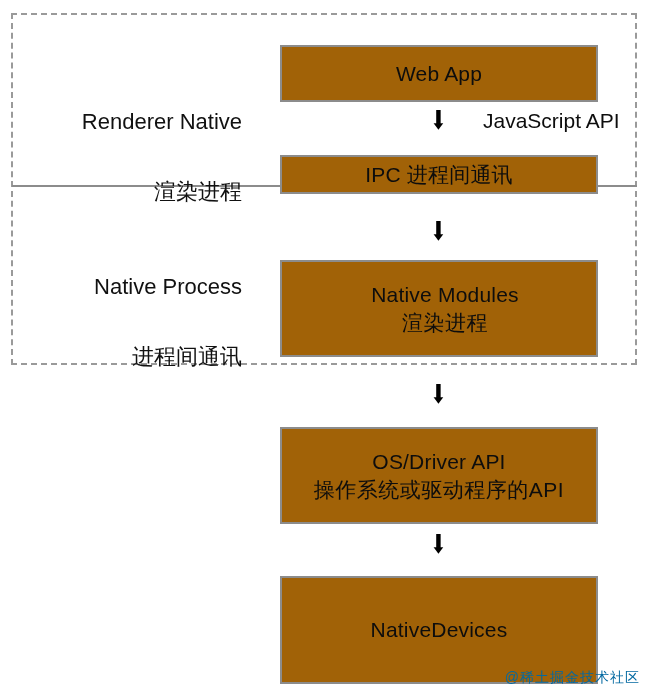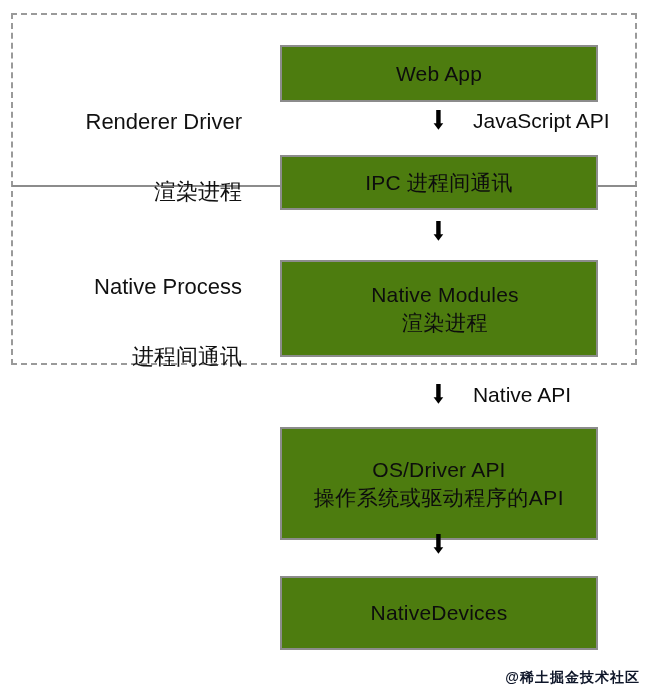--- a/index.html
+++ b/index.html
@@ -46,44 +46,44 @@
     background: #8c8c8c;
   }
 
   
   .node {
     position: absolute;
     left: 280px;
     width: 318px;
     box-sizing: border-box;
     border: 2px solid #8c8c8c;
-    background: #4d7c0f;
+    background: #a16207;
     display: flex;
     flex-direction: column;
     align-items: center;
     justify-content: center;
     text-align: center;
     line-height: 1.32;
   }
   .node .line-en {
     font-size: 21px;
     letter-spacing: 0.2px;
     white-space: nowrap;
   }
   .node .line-zh {
     font-size: 21px;
     letter-spacing: 0.5px;
     white-space: nowrap;
   }
 
   #node-webapp      { top: 45px;  height: 57px; }
-  #node-ipc         { top: 155px; height: 55px; z-index: 3; }
+  #node-ipc         { top: 155px; height: 39px; z-index: 3; }
   #node-native-mod  { top: 260px; height: 97px; padding-left: 12px; }
-  #node-osdriver    { top: 427px; height: 113px; }
-  #node-devices     { top: 576px; height: 74px; }
+  #node-osdriver    { top: 427px; height: 97px; }
+  #node-devices     { top: 576px; height: 108px; }
 
   
   .process-caption {
     position: absolute;
     text-align: right;
     line-height: 1.38;
     color: #111111;
   }
   .process-caption .cap-en {
     font-size: 22px;
@@ -108,51 +108,50 @@
     font-family: "DejaVu Sans", sans-serif;
     font-size: 25px;
     line-height: 1;
     color: #000000;
     display: inline-block;
     transform: scaleX(0.78) scaleY(1.05);
   }
   .arrow-label {
     font-size: 21px;
     color: #0d0d0d;
-    margin-left: 24px;
+    margin-left: 34px;
   }
   #arrow-js      { left: 428px; top: 108px; }
   #arrow-ipc-nm  { left: 428px; top: 219px; }
   #arrow-native  { left: 428px; top: 382px; }
   #arrow-os-dev  { left: 428px; top: 532px; }
 
   
   .watermark {
     position: absolute;
     right: 13px;
     bottom: 9px;
     font-size: 14px;
-    color: #0f172a;
+    color: #0369a1;
     letter-spacing: 1px;
     white-space: nowrap;
     user-select: none;
-    font-weight: bold;
   }
 </style>
 </head>
 <body>
 
 <div id="diagram">
 
   <div class="dashed-group"></div>
 
   <div class="process-divider"></div>
 
   <div class="process-caption" id="caption-renderer">
-    <div class="cap-en">Renderer Driver</div>
+    <div class="cap-en">Renderer Native</div>
     <div class="cap-zh">渲染进程</div>
   </div>
 
   <div class="process-caption" id="caption-native">
     <div class="cap-en">Native Process</div>
     <div class="cap-zh">进程间通讯</div>
   </div>
 
   <div class="node" id="node-webapp">
     <div class="line-en">Web App</div>
@@ -180,21 +179,20 @@
     <span class="arrow-glyph">⬇</span>
     <span class="arrow-label">JavaScript API</span>
   </div>
 
   <div class="arrow-row" id="arrow-ipc-nm">
     <span class="arrow-glyph">⬇</span>
   </div>
 
   <div class="arrow-row" id="arrow-native">
     <span class="arrow-glyph">⬇</span>
-    <span class="arrow-label">Native API</span>
   </div>
 
   <div class="arrow-row" id="arrow-os-dev">
     <span class="arrow-glyph">⬇</span>
   </div>
 
   <div class="watermark">@稀土掘金技术社区</div>
 
 </div>
 

